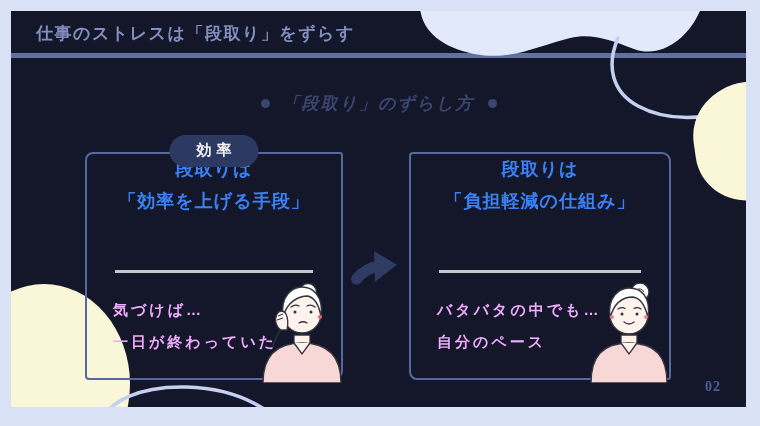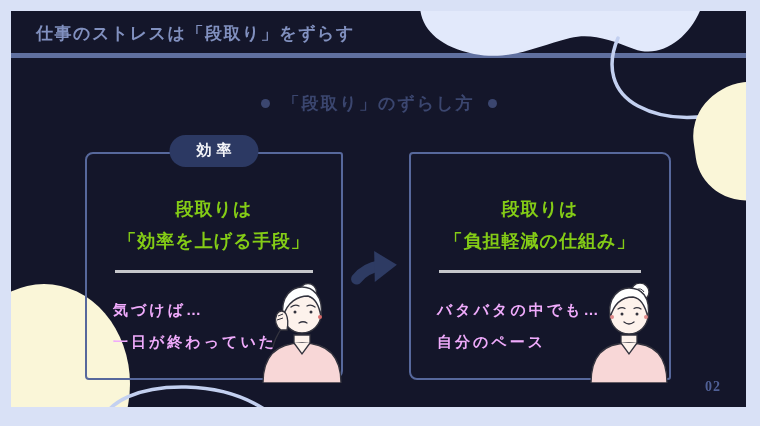--- a/index.html
+++ b/index.html
@@ -18,39 +18,39 @@
   
   .header-underline { left:11px; top:53px; width:735px; height:5px; background:#60709f; }
   .header-title {
     left:36px; top:22px; font-size:17px; font-weight:bold;
     color:#8190bf; letter-spacing:1.5px; white-space:nowrap;
   }
 
   
   .section-title-row {
     left:11px; top:92px; width:735px;
-    display:flex; justify-content:center; align-items:center; gap:13px;
+    display:flex; justify-content:center; align-items:center; gap:13px;font-style:italic;
   }
   .bullet-dot { width:9px; height:9px; border-radius:50%; background:#3b466f; }
   .section-title-text {
     font-size:17px; font-weight:bold; color:#3b466f; letter-spacing:2px; white-space:nowrap;
   }
 
   
   .card { position:absolute; border:2.5px solid #57689c; background:transparent; }
   .card-left  { left:85px;  top:152px; width:254px; height:224px; border-radius:8px 3px 9px 4px; }
   .card-right { left:409px; top:152px; width:258px; height:224px; border-radius:4px 9px 3px 8px; }
   .badge {
     position:absolute; top:-19px; left:50%; transform:translateX(-50%);
     background:#2c3963; color:#f4f5f9; font-weight:bold; font-size:15px;
     letter-spacing:5px; padding:6px 22px 7px 27px; border-radius:19px; white-space:nowrap;
   }
   .card-title {
-    margin-top:40px; text-align:center; font-size:18px; font-weight:bold;
-    color:#84cc16; letter-spacing:1px; line-height:1.75; white-space:nowrap;
+    text-align:center; font-size:18px; font-weight:bold;
+    color:#3b82f6; letter-spacing:1px; line-height:1.75; white-space:nowrap;
   }
   .divider { position:absolute; top:116px; left:11%; width:78%; height:3px; background:#c6c7cb; }
   .notes {
     position:absolute; left:26px; top:140px;
     font-family:"Liberation Sans","DejaVu Sans",sans-serif;
     font-weight:bold; font-size:15px; color:#f0abfc;
     letter-spacing:3px; line-height:2.15; white-space:nowrap;
   }
   .woman { position:absolute; width:84px; height:100px; right:-4px; bottom:-5px; }
 

